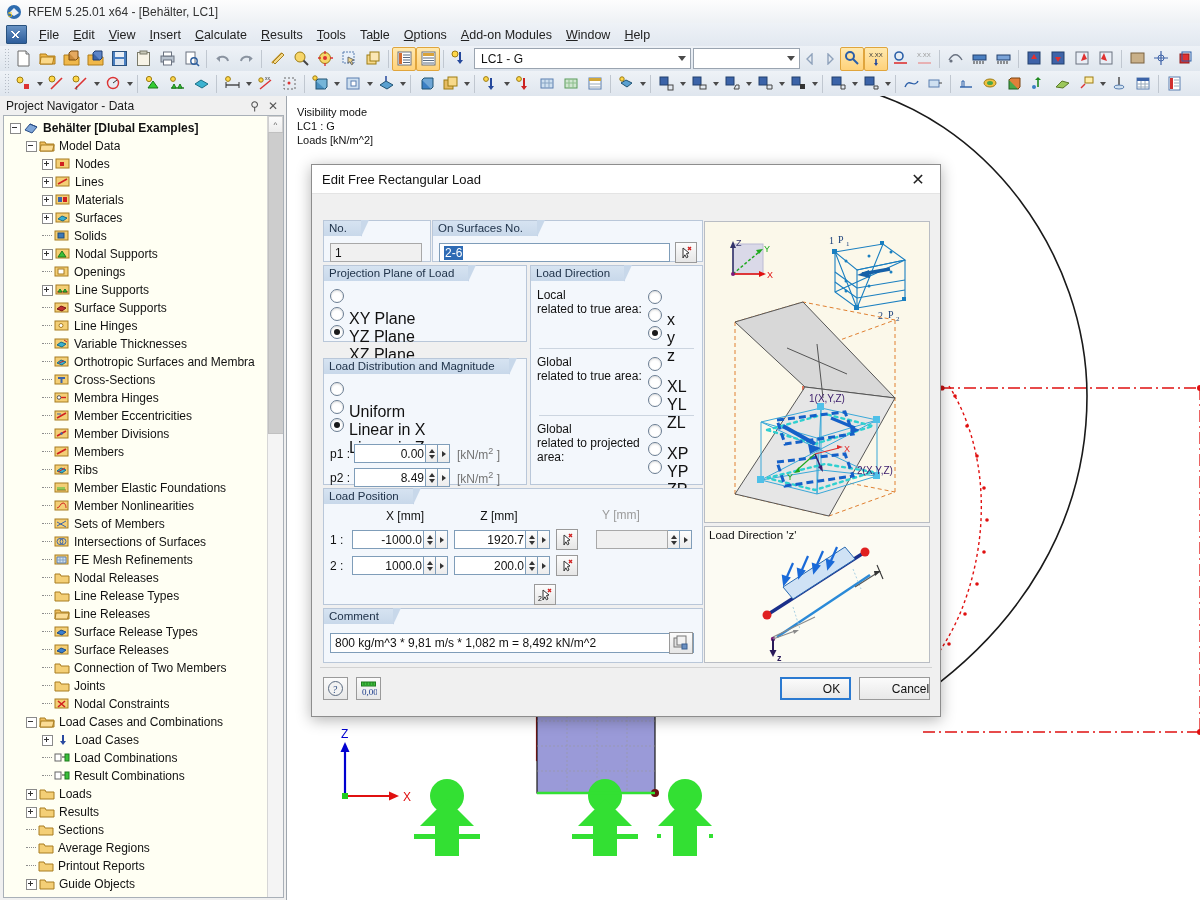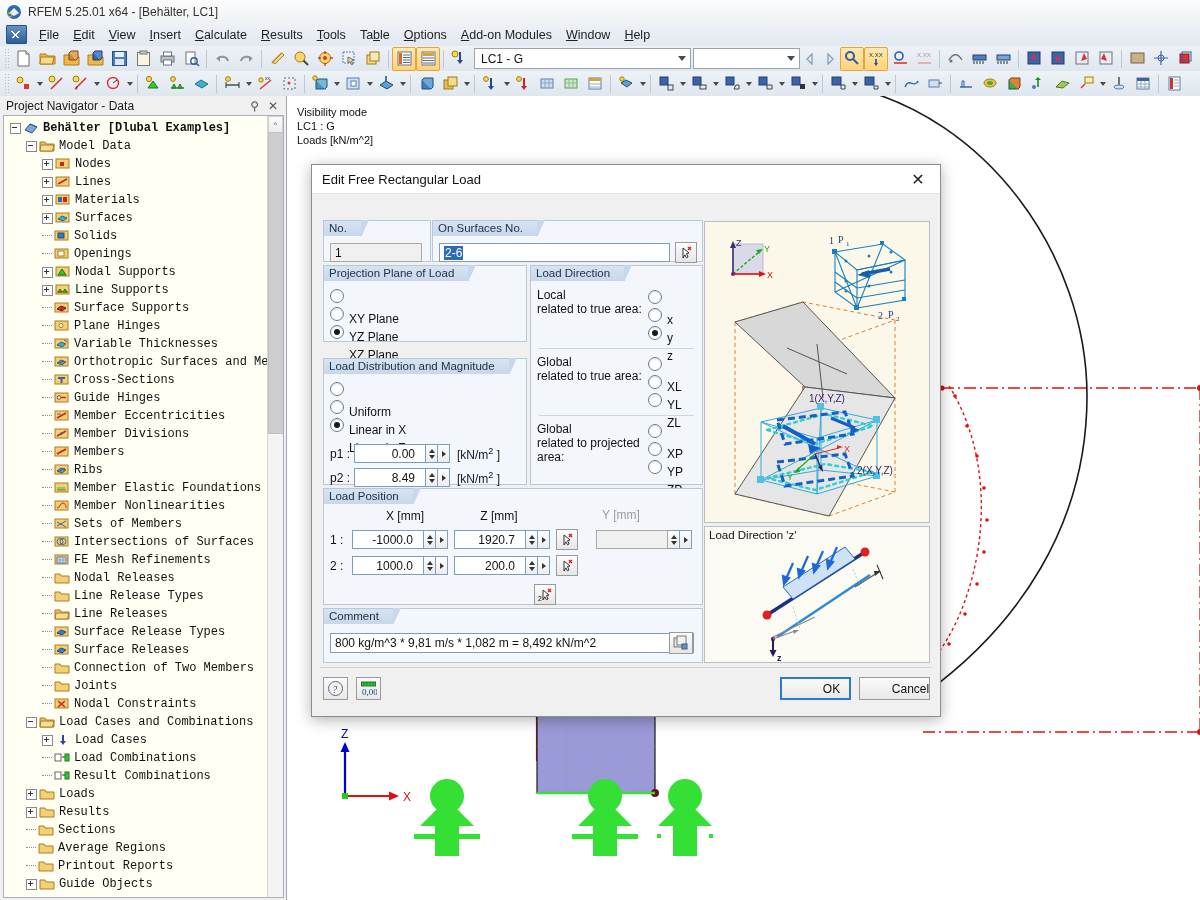--- a/index.html
+++ b/index.html
@@ -106,21 +106,21 @@
   .tnode{display:flex;align-items:center;height:18px;white-space:nowrap;font-size:12px;color:#111;}
   .tnode .ind{flex:0 0 auto;height:18px;position:relative;}
   .exp{
     width:9px;height:9px;border:1px solid #8a8a8a;background:#fff;
     position:relative;flex:0 0 auto;margin-right:2px;
   }
   .exp:before{content:"";position:absolute;left:1px;top:3px;width:5px;height:1px;background:#333;}
   .exp.plus:after{content:"";position:absolute;left:3px;top:1px;width:1px;height:5px;background:#333;}
   .dots{width:10px;height:1px;border-top:1px dotted #8d8d8d;flex:0 0 auto;margin-right:2px;}
   .ticon{width:16px;height:14px;flex:0 0 auto;margin-right:4px;position:relative;}
-  .tlabel{overflow:hidden;font-family:Liberation Mono, monospace;}
+  .tlabel{overflow:hidden;}
   .tlabel.bold{font-weight:bold;}
   .vscroll{
     position:absolute;right:0;top:0;width:15px;height:100%;
     background:#f4f4f4;border-left:1px solid #d6d6d6;
   }
   .vscroll .up{height:15px;background:linear-gradient(#fbfbfb,#ececec);border:1px solid #cfcfcf;
       display:flex;align-items:center;justify-content:center;font-size:8px;color:#555;}
   .vscroll .thumb{position:absolute;top:16px;left:0;width:14px;height:300px;background:#cdcdcd;border:1px solid #c0c0c0;}
 
   
@@ -161,21 +161,21 @@
     content:"";position:absolute;right:-8px;top:-1px;border-top:17px solid #c8d8ea;
     border-right:8px solid transparent;
   }
   .grp .inner{position:absolute;left:0;right:0;top:16px;bottom:0;}
 
   .tbox{
     background:#fff;border:1px solid #7f9db9;height:19px;box-sizing:border-box;
     display:flex;align-items:center;padding:0 4px;font-size:12px;
   }
   .tbox.ro{background:#f0f0f0;border:1px solid #a8a8a8;}
-  .tbox.num{justify-content:flex-end;padding-right:10px;}
+  .tbox.num{justify-content:flex-end;padding-right:1px;}
   .sel{background:#2e6bb5;color:#fff;padding:0 1px;}
 
   .spin{
     width:12px;height:19px;box-sizing:border-box;border:1px solid #7f9db9;border-left:none;
     background:linear-gradient(#fdfdfd,#ececec);display:flex;flex-direction:column;
     align-items:center;justify-content:center;flex:0 0 auto;
   }
   .spin i{display:block;width:0;height:0;border-left:3px solid transparent;border-right:3px solid transparent;}
   .spin i.u{border-bottom:4px solid #333;margin-bottom:2px;}
   .spin i.d{border-top:4px solid #333;}
@@ -185,21 +185,21 @@
   }
   .spin2:after{content:"";border-top:3px solid transparent;border-bottom:3px solid transparent;border-left:4px solid #333;}
 
   .radio{display:flex;align-items:center;height:18px;cursor:default;}
   .rdot{
     width:12px;height:12px;border-radius:50%;border:1px solid #6a7d92;background:#fff;
     margin-right:5px;position:relative;flex:0 0 auto;
     box-shadow:inset 0 1px 2px rgba(0,0,0,.14);
   }
   .rdot.on:after{content:"";position:absolute;left:3px;top:3px;width:6px;height:6px;border-radius:50%;background:#1a1a1a;}
-  .radio .lbl{font-size:12px;margin-top:46px;}
+  .radio .lbl{font-size:16px;margin-top:46px;}
 
   .pickbtn{
     width:22px;height:21px;background:linear-gradient(#fcfcfc,#e6e6e6);
     border:1px solid #9a9a9a;display:flex;align-items:center;justify-content:center;
     box-sizing:border-box;
   }
 
   .prev{
     position:absolute;background:linear-gradient(145deg,#fdfbef,#f6f2e0);
     border:1px solid #b9bdc4;overflow:hidden;
@@ -221,21 +221,21 @@
   }
   .btn.default{border:2px solid #2b7ad1;}
   .sqbtn{
     width:25px;height:23px;border:1px solid #9a9a9a;background:linear-gradient(#fbfbfb,#e8e8e8);
     display:flex;align-items:center;justify-content:center;box-sizing:border-box;
   }
 
   .colhdr{font-size:12px;color:#111;text-align:center;}
   .colhdr.dim{color:#9b9b9b;}
   .rowlbl{font-size:12px;color:#111;}
-  .unit{font-size:12px;color:#0f172a;}
+  .unit{font-size:12px;color:#737373;}
   sup.u2{font-size:9px;}
   .hr{height:1px;background:#ccd5e0;}
 </style>
 </head>
 <body>
 
 <div class="app">
 
   <div class="titlebar">
     <span class="app-icon">
@@ -840,35 +840,35 @@
             <span class="ind" style="width: 38px;"></span>
             <span class="dots"></span>
             <span class="ticon"><svg width="16" height="14" viewBox="0 0 16 14">
                 <rect x="1" y="2" width="13" height="9" fill="#f4cf76" stroke="#a87c20"></rect>
                 <rect x="4" y="4" width="6" height="5" fill="#3b78b8" stroke="#1f4b78"></rect>
               </svg></span>
             <span class="tlabel">Solids</span>
           </div>
           <div class="tnode">
             <span class="ind" style="width: 38px;"></span>
+            <span class="exp plus"></span>
+            <span class="ticon"><svg width="16" height="14" viewBox="0 0 16 14">
+                <rect x="1" y="2" width="13" height="9" fill="#f4cf76" stroke="#a87c20"></rect>
+                <path d="M7 4l4 6H3z" fill="#3ac03a" stroke="#1c7a1c"></path>
+              </svg></span>
+            <span class="tlabel">Nodal Supports</span>
+          </div>
+          <div class="tnode">
+            <span class="ind" style="width: 38px;"></span>
             <span class="dots"></span>
             <span class="ticon"><svg width="16" height="14" viewBox="0 0 16 14">
                 <rect x="1" y="2" width="13" height="9" fill="#f4cf76" stroke="#a87c20"></rect>
                 <rect x="4" y="4" width="6" height="5" fill="#fff" stroke="#a87c20"></rect>
               </svg></span>
             <span class="tlabel">Openings</span>
-          </div>
-          <div class="tnode">
-            <span class="ind" style="width: 38px;"></span>
-            <span class="exp plus"></span>
-            <span class="ticon"><svg width="16" height="14" viewBox="0 0 16 14">
-                <rect x="1" y="2" width="13" height="9" fill="#f4cf76" stroke="#a87c20"></rect>
-                <path d="M7 4l4 6H3z" fill="#3ac03a" stroke="#1c7a1c"></path>
-              </svg></span>
-            <span class="tlabel">Nodal Supports</span>
           </div>
           <div class="tnode">
             <span class="ind" style="width: 38px;"></span>
             <span class="exp plus"></span>
             <span class="ticon"><svg width="16" height="14" viewBox="0 0 16 14">
                 <rect x="1" y="2" width="13" height="9" fill="#f4cf76" stroke="#a87c20"></rect>
                 <path d="M2 9h11" stroke="#d02020"></path>
                 <path d="M5 6l2 3H3zM10 6l2 3H8z" fill="#3ac03a" stroke="#1c7a1c"></path>
               </svg></span>
             <span class="tlabel">Line Supports</span>
@@ -882,21 +882,21 @@
               </svg></span>
             <span class="tlabel">Surface Supports</span>
           </div>
           <div class="tnode">
             <span class="ind" style="width: 38px;"></span>
             <span class="dots"></span>
             <span class="ticon"><svg width="16" height="14" viewBox="0 0 16 14">
                 <rect x="1" y="2" width="13" height="9" fill="#f4cf76" stroke="#a87c20"></rect>
                 <circle cx="7" cy="6.5" r="2" fill="#fff" stroke="#a87c20"></circle>
               </svg></span>
-            <span class="tlabel">Plane Hinges</span>
+            <span class="tlabel">Line Hinges</span>
           </div>
           <div class="tnode">
             <span class="ind" style="width: 38px;"></span>
             <span class="dots"></span>
             <span class="ticon"><svg width="16" height="14" viewBox="0 0 16 14">
                 <rect x="1" y="2" width="13" height="9" fill="#f4cf76" stroke="#a87c20"></rect>
                 <path d="M3 8l4-3 5 2-4 3z" fill="#3ab0d0" stroke="#1a6b86"></path>
                 <path d="M10 3l3 2" stroke="#d02020"></path>
               </svg></span>
             <span class="tlabel">Variable Thicknesses</span>
@@ -921,21 +921,21 @@
             <span class="tlabel">Cross-Sections</span>
           </div>
           <div class="tnode">
             <span class="ind" style="width: 38px;"></span>
             <span class="dots"></span>
             <span class="ticon"><svg width="16" height="14" viewBox="0 0 16 14">
                 <rect x="1" y="2" width="13" height="9" fill="#f4cf76" stroke="#a87c20"></rect>
                 <circle cx="5" cy="6.5" r="1.8" fill="#fff" stroke="#555"></circle>
                 <path d="M7 6.5h5" stroke="#d02020" stroke-width="1.4"></path>
               </svg></span>
-            <span class="tlabel">Guide Hinges</span>
+            <span class="tlabel">Membra Hinges</span>
           </div>
           <div class="tnode">
             <span class="ind" style="width: 38px;"></span>
             <span class="dots"></span>
             <span class="ticon"><svg width="16" height="14" viewBox="0 0 16 14">
                 <rect x="1" y="2" width="13" height="9" fill="#f4cf76" stroke="#a87c20"></rect>
                 <path d="M3 9L12 4" stroke="#d02020" stroke-width="1.6"></path>
                 <path d="M3 5h4" stroke="#3b63a8"></path>
               </svg></span>
             <span class="tlabel">Member Eccentricities</span>

